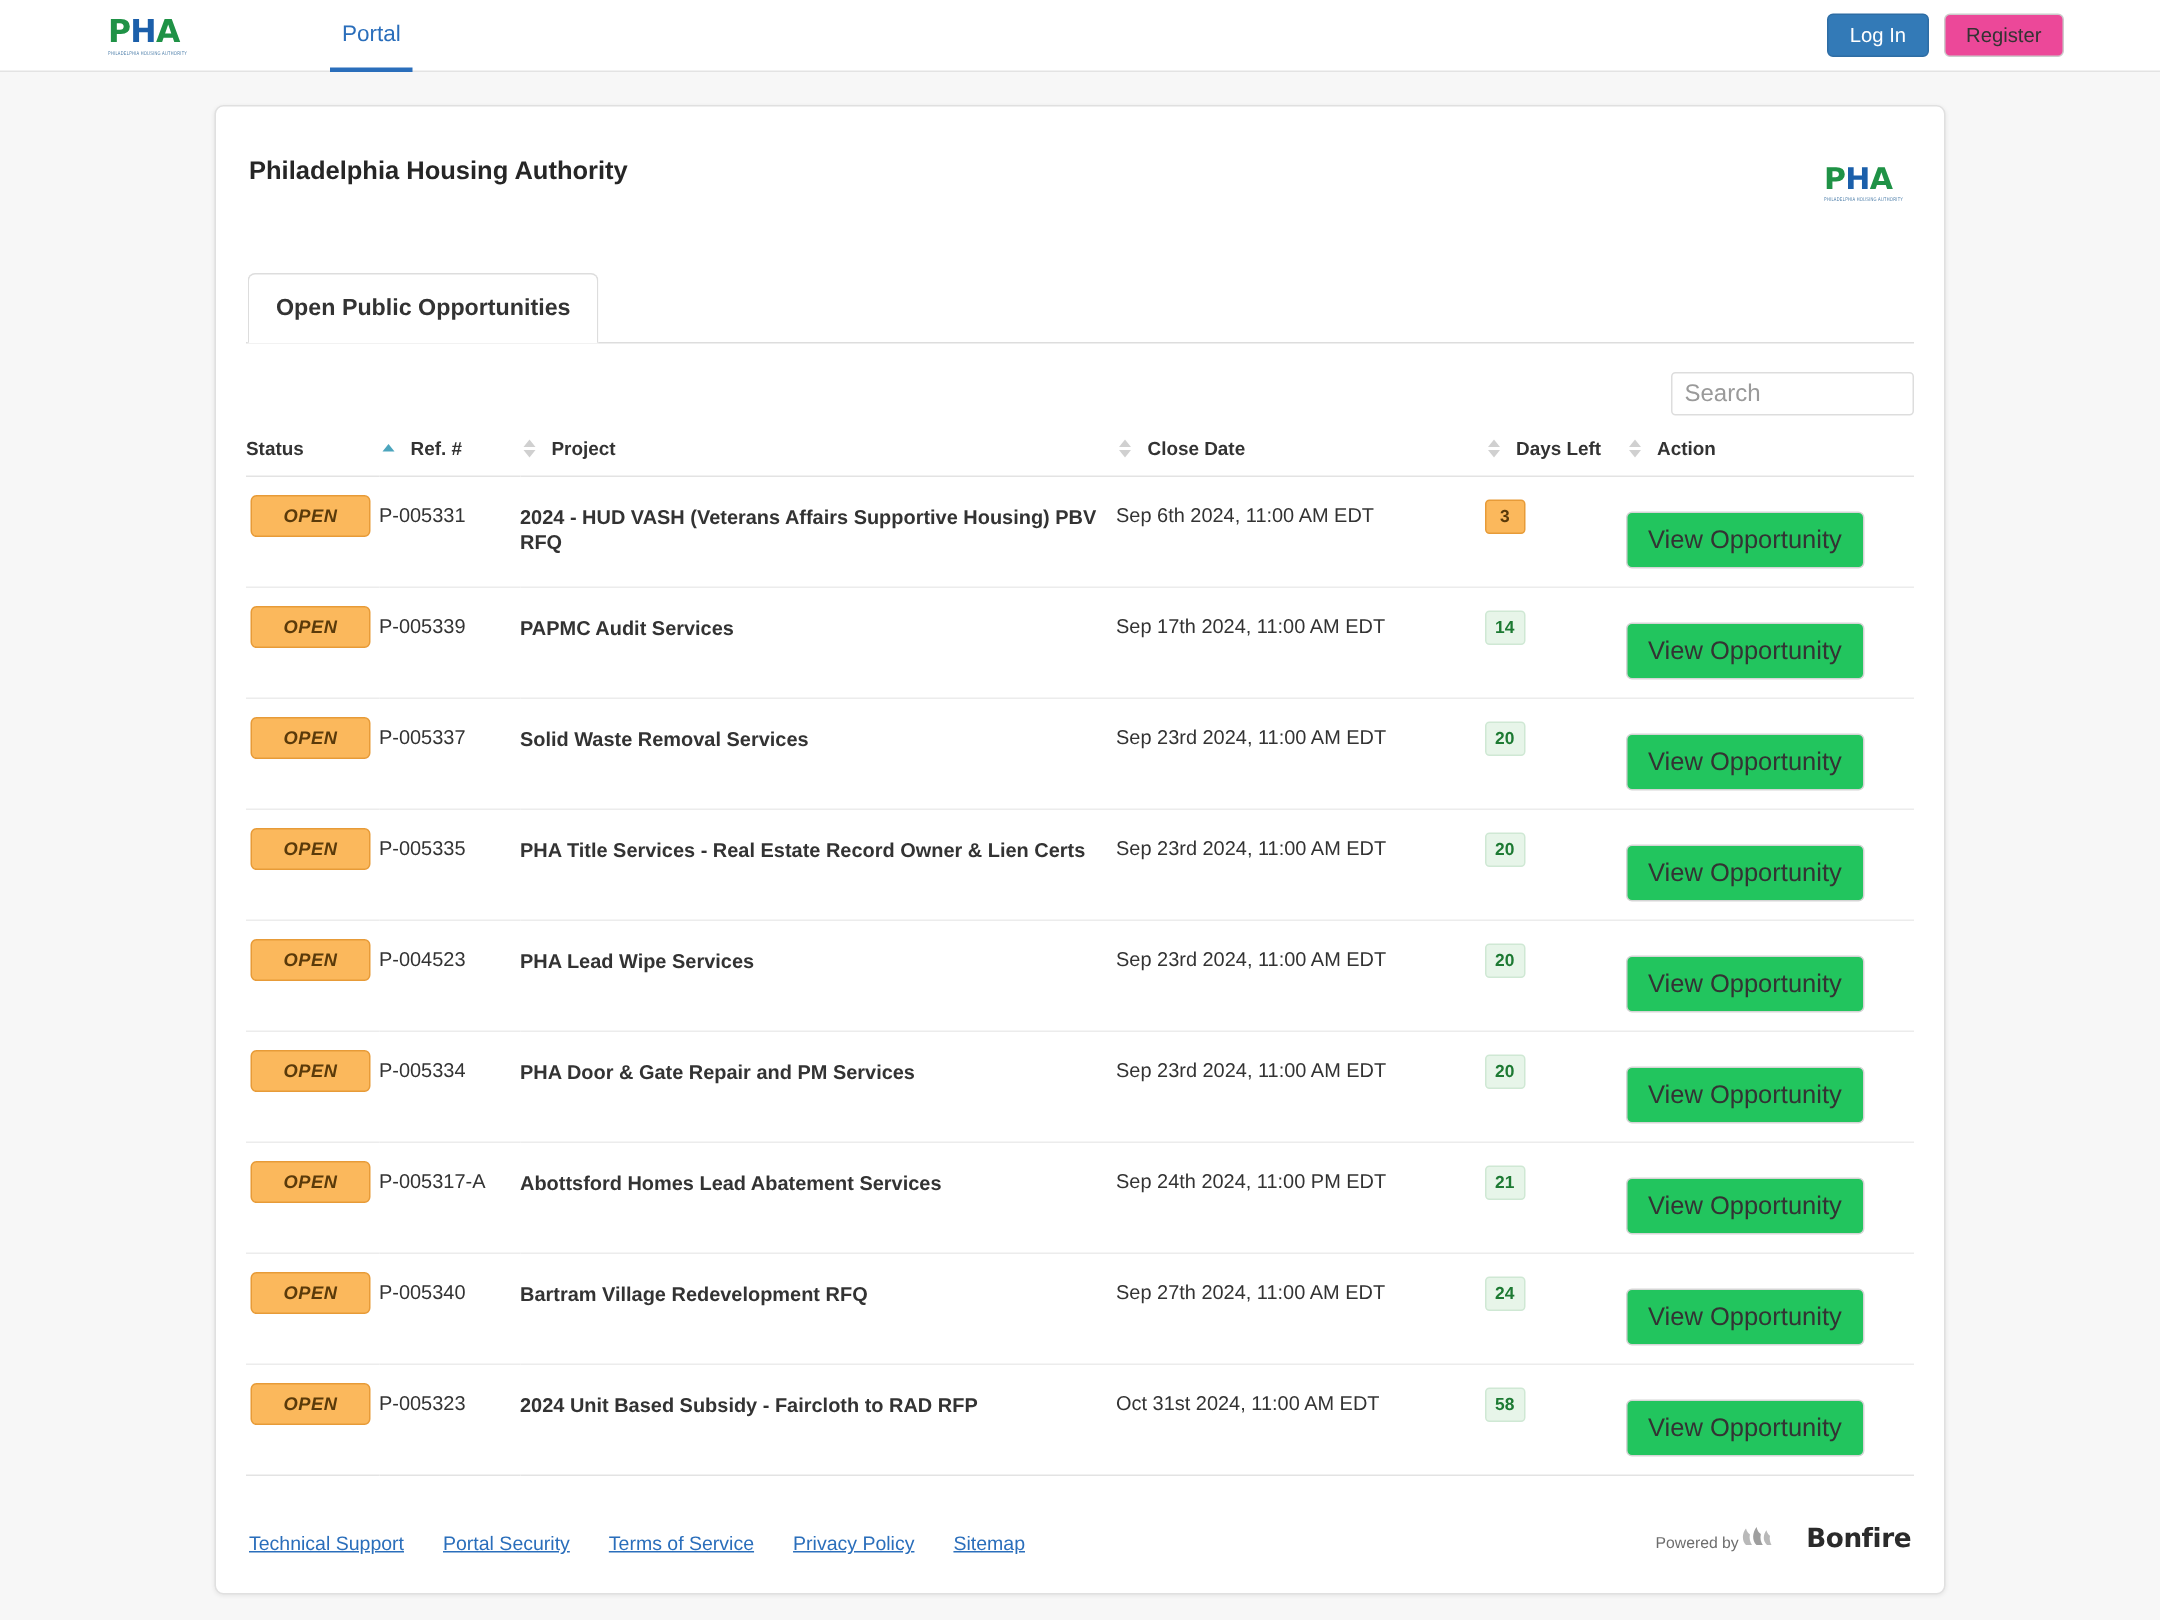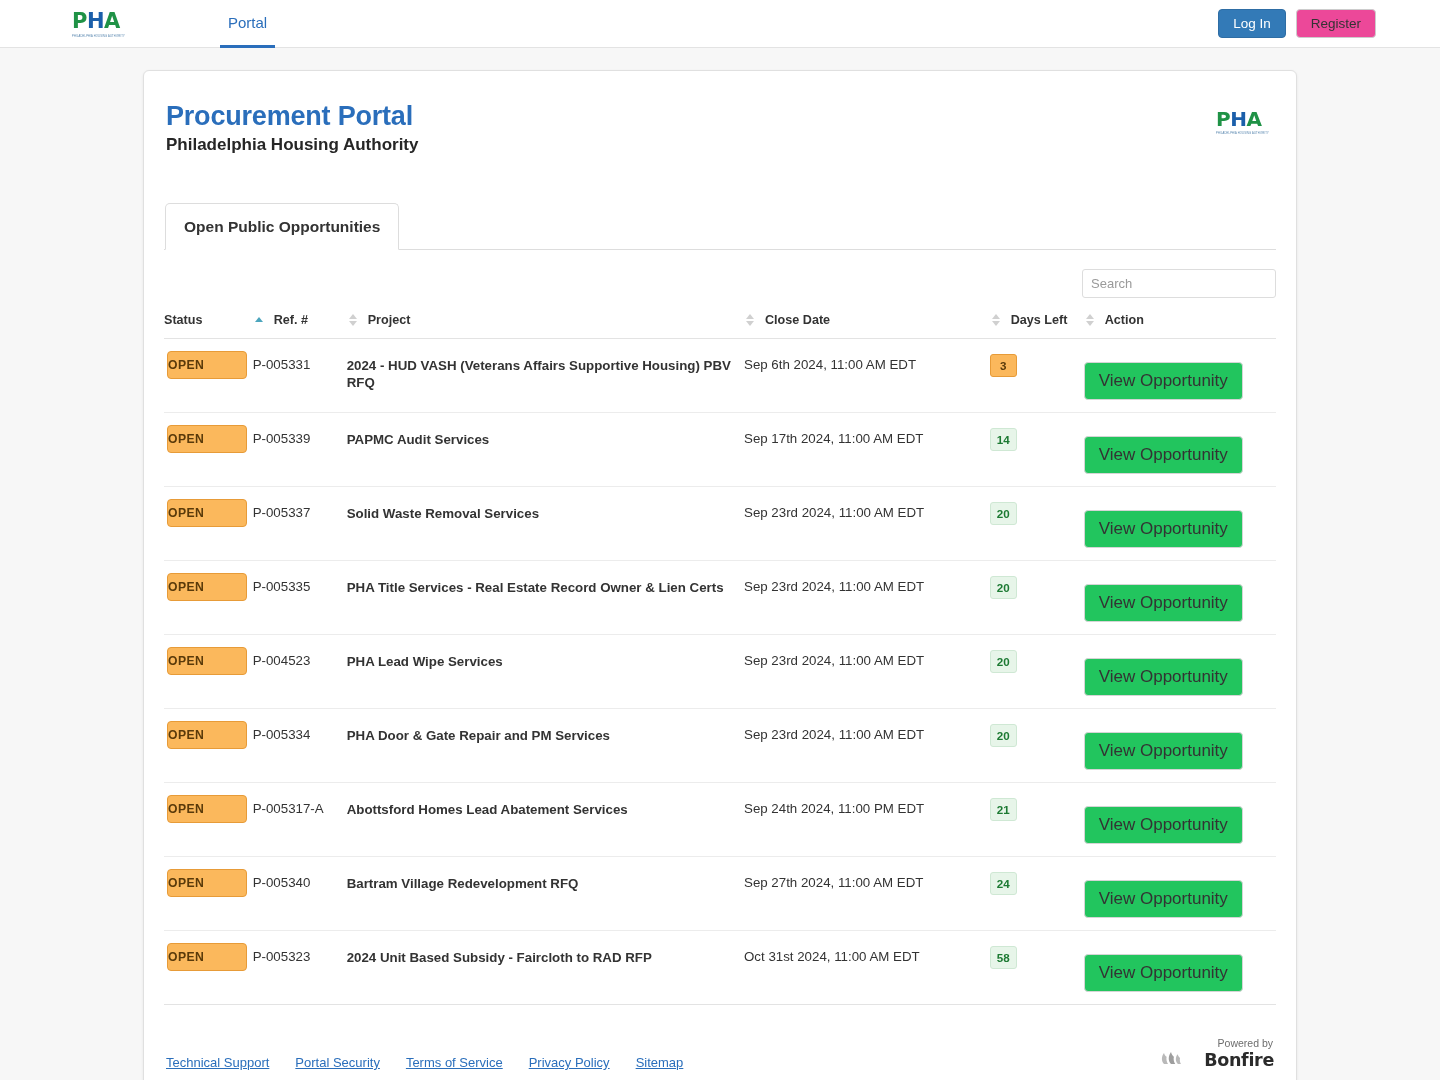--- a/index.html
+++ b/index.html
@@ -148,26 +148,26 @@
     cursor: pointer;
   }
 
   
   .search-row {
     display: flex; justify-content: flex-end;
     margin-top: 19px;
     padding-right: 0px;
   }
   .search-input {
-    width: 194px;
+    width: 162px;
     height: 29px;
     border: 1px solid #ddd;
     border-radius: 3px;
     padding: 4px 8px;
-    font-size: 13px;
+    font-size: 16px;
     color: #555;
     font-family: "Liberation Sans", sans-serif;
     outline: none;
   }
   .search-input::placeholder { color: #9a9a9a; }
 
   
   table.opps {
     width: 100%;
     border-collapse: collapse;
@@ -223,22 +223,23 @@
     display: inline-block;
     background: #fbb85c;
     border: 1px solid #e79b38;
     border-radius: 4px;
     color: #5a3a0a;
     font-size: 12.2px;
     font-weight: bold;
     letter-spacing: .4px;
     padding: 6px 0 6px 0;
     width: 80px;
-    text-align: left;
+    text-align: center;
     margin-left: 3px;
+    font-style: italic;
   }
   .cell-ref { font-size: 13.2px; color: #333; padding-top: 18px !important; }
   .cell-proj {
     font-weight: bold;
     font-size: 13.2px;
     color: #222;
     line-height: 1.28;
     padding-top: 18px !important;
     padding-right: 22px;
   }
@@ -280,21 +281,20 @@
   }
   .footer-links { display: flex; gap: 26px; }
   .footer-links a {
     font-size: 13px;
     color: #2a6ebb;
     text-decoration: underline;
     cursor: pointer;
   }
   .powered {
     display: flex;
-    flex-direction: column;
     align-items: flex-end;
   }
   .powered-by {
     font-size: 10.5px;
     color: #6d6d6d;
     margin-bottom: 1px;
     margin-right: 1px;
   }
   .bonfire-row { display: flex; align-items: center; gap: 22px; }
   .bonfire-name {
@@ -322,21 +322,20 @@
     <button class="btn-login">Log In</button>
     <button class="btn-register">Register</button>
   </div>
 </div>
 
 <div class="page-wrap">
 <div class="card">
 
   <div class="portal-header">
     <div>
-      <div class="portal-title">Procurement Portal</div>
       <div class="portal-sub">Philadelphia Housing Authority</div>
     </div>
     <div class="header-logo">
       <div class="pha-wordmark"><span class="pha-p">P</span><span class="pha-h">H</span><span class="pha-a">A</span></div>
       <div class="pha-tag">PHILADELPHIA HOUSING AUTHORITY</div>
     </div>
   </div>
 
   <div class="tabstrip">
     <div class="tab-item">Open Public Opportunities</div>

